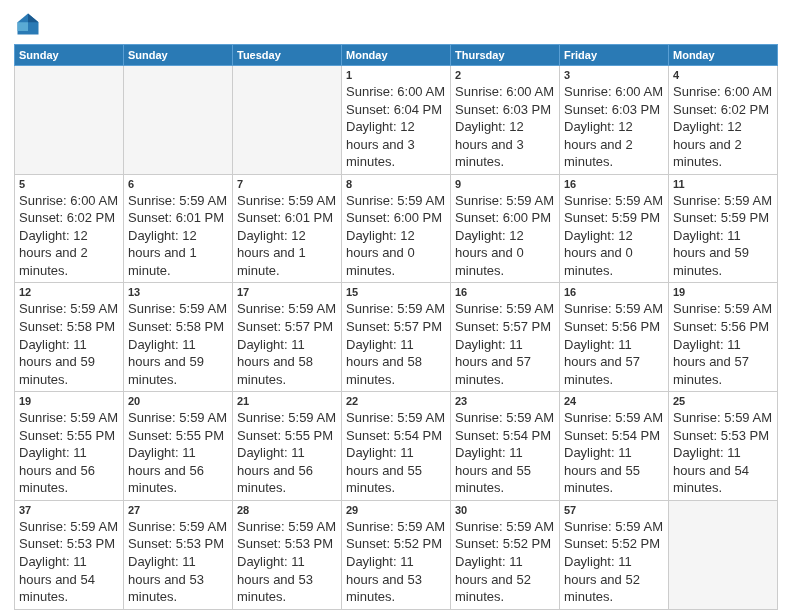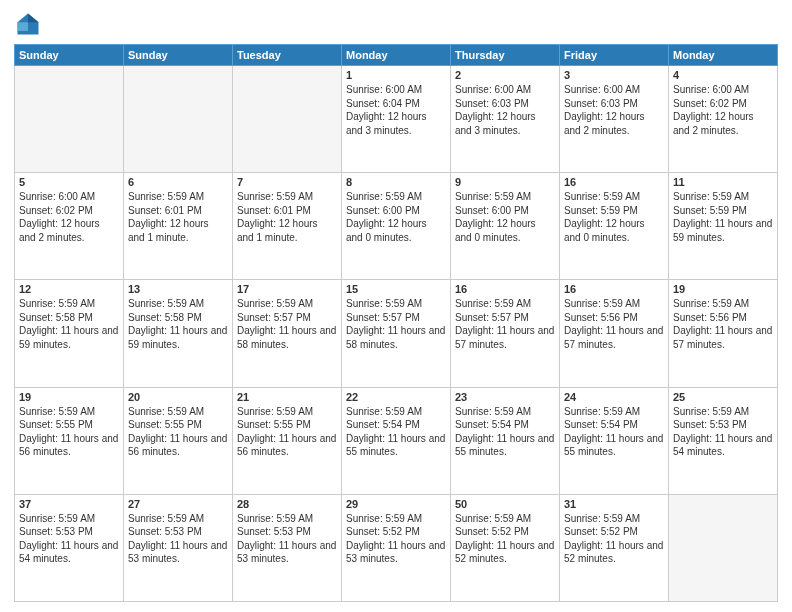--- a/index.html
+++ b/index.html
@@ -89,21 +89,21 @@
     .calendar td.empty {
       background: #f5f5f5;
     }
     .day-num {
       font-size: 11px;
       font-weight: bold;
       margin-bottom: 2px;
       display: block;
     }
     .cell-text {
-      font-size: 10px;
+      font-size: 13px;
       line-height: 1.35;
       color: #333;
     }
   </style>
 </head>
 <body>
 
 <div class="page">
   <div class="header">
     <div class="logo">
@@ -258,24 +258,24 @@
           </td>
           <td>
             <span class="day-num">28</span>
             <div class="cell-text">Sunrise: 5:59 AM<br>Sunset: 5:53 PM<br>Daylight: 11 hours and 53 minutes.</div>
           </td>
           <td>
             <span class="day-num">29</span>
             <div class="cell-text">Sunrise: 5:59 AM<br>Sunset: 5:52 PM<br>Daylight: 11 hours and 53 minutes.</div>
           </td>
           <td>
-            <span class="day-num">50</span>
+            <span class="day-num">30</span>
             <div class="cell-text">Sunrise: 5:59 AM<br>Sunset: 5:52 PM<br>Daylight: 11 hours and 52 minutes.</div>
           </td>
           <td>
-            <span class="day-num">31</span>
+            <span class="day-num">57</span>
             <div class="cell-text">Sunrise: 5:59 AM<br>Sunset: 5:52 PM<br>Daylight: 11 hours and 52 minutes.</div>
           </td>
           <td class="empty"></td>
         </tr>
       </tbody>
   </table>
 </div>
 
 </body></html>

